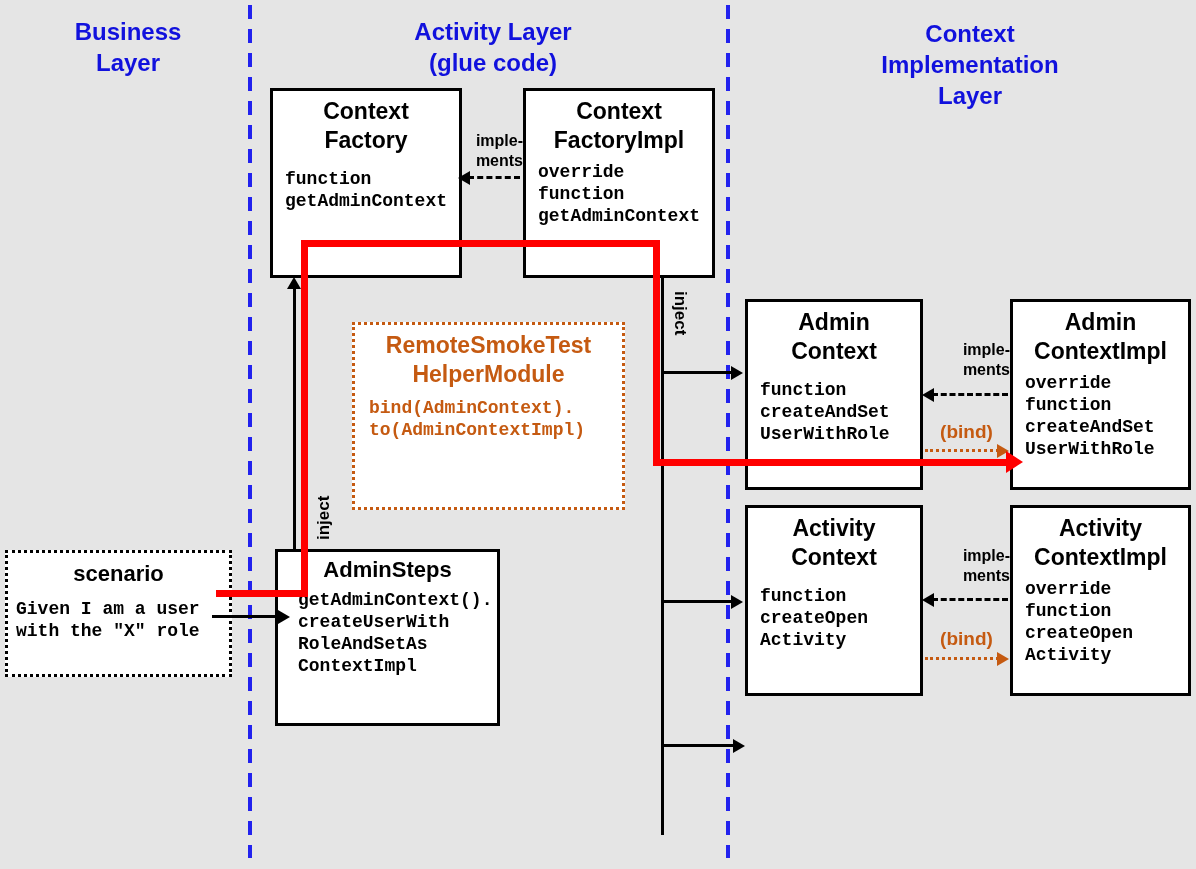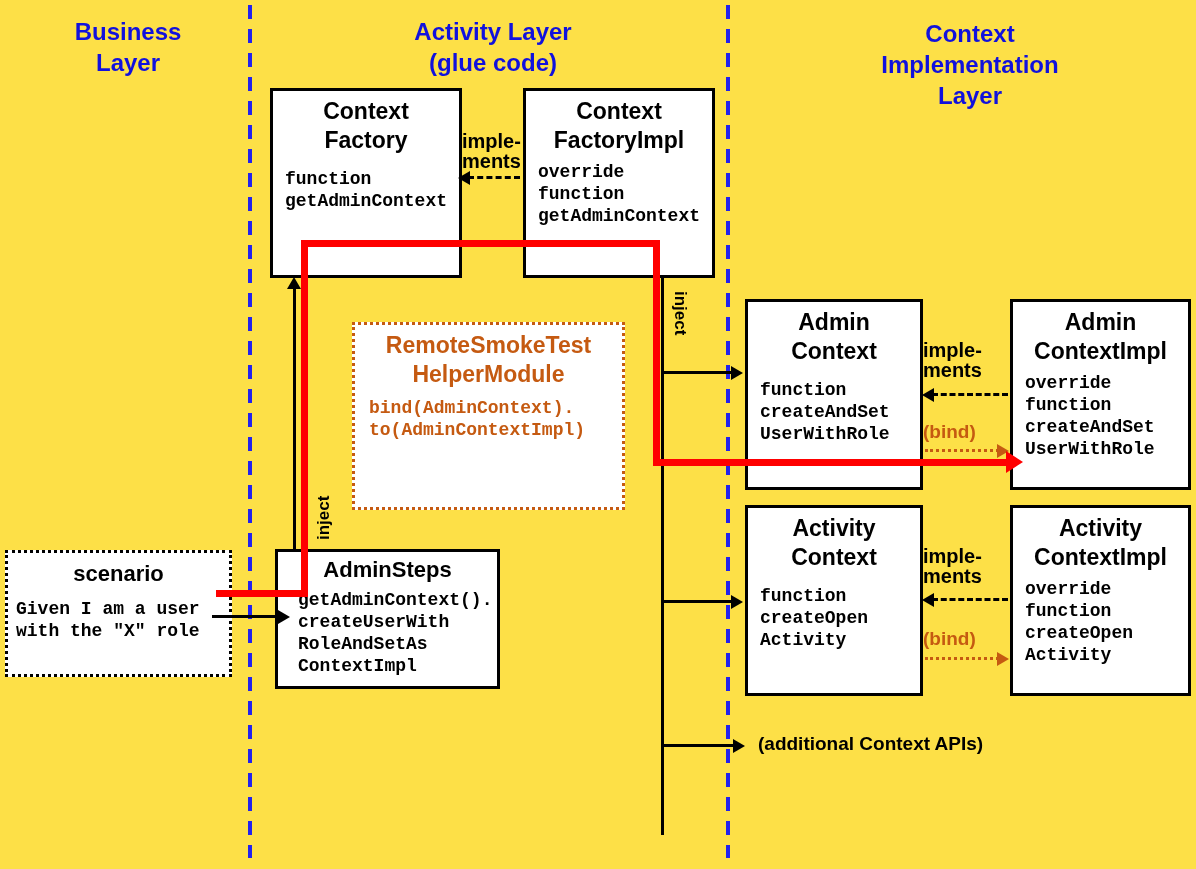--- a/index.html
+++ b/index.html
@@ -1,19 +1,19 @@
 <!DOCTYPE html>
 <html style="--layer_blue: #1111dd; --divider_blue: #2222ee; --accent_orange: #c55a11; --flow_red: #ff0000;"><head>
 <meta charset="utf-8">
 <style>
   html,body{margin:0;padding:0;background:#ffffff;}
   #canvas{
     position:relative;
     width:1196px;height:869px;
-    background:#fde047;
+    background:#e5e5e5;
     font-family:"Liberation Sans", sans-serif;
     overflow:hidden;
   }
 
   
   .layer-heading{
     position:absolute;
     color:var(--layer_blue,#1111dd);
     font-weight:bold;
     font-size:24px;line-height:31px;
@@ -67,27 +67,28 @@
 
   .arr{position:absolute;width:0;height:0;z-index:4;}
   .arr.right{border-top:7px solid transparent;border-bottom:7px solid transparent;border-left:12px solid #000;}
   .arr.left{border-top:7px solid transparent;border-bottom:7px solid transparent;border-right:12px solid #000;}
   .arr.up{border-left:7px solid transparent;border-right:7px solid transparent;border-bottom:12px solid #000;}
   .arr.orange-right{border-top:7px solid transparent;border-bottom:7px solid transparent;border-left:12px solid var(--accent_orange,#c55a11);}
 
   
   .mini-label{
     position:absolute;
-    font-weight:bold;font-size:20px;line-height:20px;
-    text-align:left;white-space:pre-line;
+    font-weight:bold;font-size:16px;line-height:20px;
+    text-align:right;white-space:pre-line;
     z-index:5;color:#000;
   }
   .bind-label{
     position:absolute;
     font-weight:bold;font-size:19px;
+    text-align:center;
     color:var(--accent_orange,#c55a11);
     z-index:5;
   }
   .inject-label{
     position:absolute;
     font-weight:bold;font-size:17px;line-height:20px;
     color:#000;z-index:5;white-space:nowrap;
   }
   .inject-label.ccw{transform:rotate(-90deg);transform-origin:0 0;}
   .inject-label.cw{transform:rotate(90deg);transform-origin:0 0;}
@@ -147,21 +148,21 @@
     <div class="box-code">bind(AdminContext).
 to(AdminContextImpl)</div>
   </div>
 
   <div class="box dotted-black small-title scenario" style="left:5px;top:550px;width:227px;height:127px;">
     <div class="box-title">scenario</div>
     <div class="box-code">Given I am a user
 with the "X" role</div>
   </div>
 
-  <div class="box small-title admin-steps" style="left:275px;top:549px;width:225px;height:140px;">
+  <div class="box small-title admin-steps" style="left:275px;top:549px;width:225px;height:177px;">
     <div class="box-title">AdminSteps</div>
     <div class="box-code">getAdminContext().
 createUserWith
 RoleAndSetAs
 ContextImpl</div>
   </div>
 
   <div class="hline" style="left:212px;top:615px;width:68px;"></div>
   <div class="arr right" style="left:278px;top:610px;"></div>
 
@@ -173,21 +174,20 @@
   <div class="inject-label cw" style="left:690px;top:291px;">inject</div>
 
   <div class="hline" style="left:663px;top:371px;width:70px;"></div>
   <div class="arr right" style="left:731px;top:366px;"></div>
 
   <div class="hline" style="left:663px;top:600px;width:70px;"></div>
   <div class="arr right" style="left:731px;top:595px;"></div>
 
   <div class="hline" style="left:663px;top:744px;width:72px;"></div>
   <div class="arr right" style="left:733px;top:739px;"></div>
-  <div class="apis-label" style="left:758px;top:733px;">(additional Context APIs)</div>
 
   <div class="box" style="left:745px;top:299px;width:178px;height:191px;">
     <div class="box-title">Admin
 Context</div>
     <div class="box-code">function
 createAndSet
 UserWithRole</div>
   </div>
 
   <div class="box" style="left:1010px;top:299px;width:181px;height:191px;">

